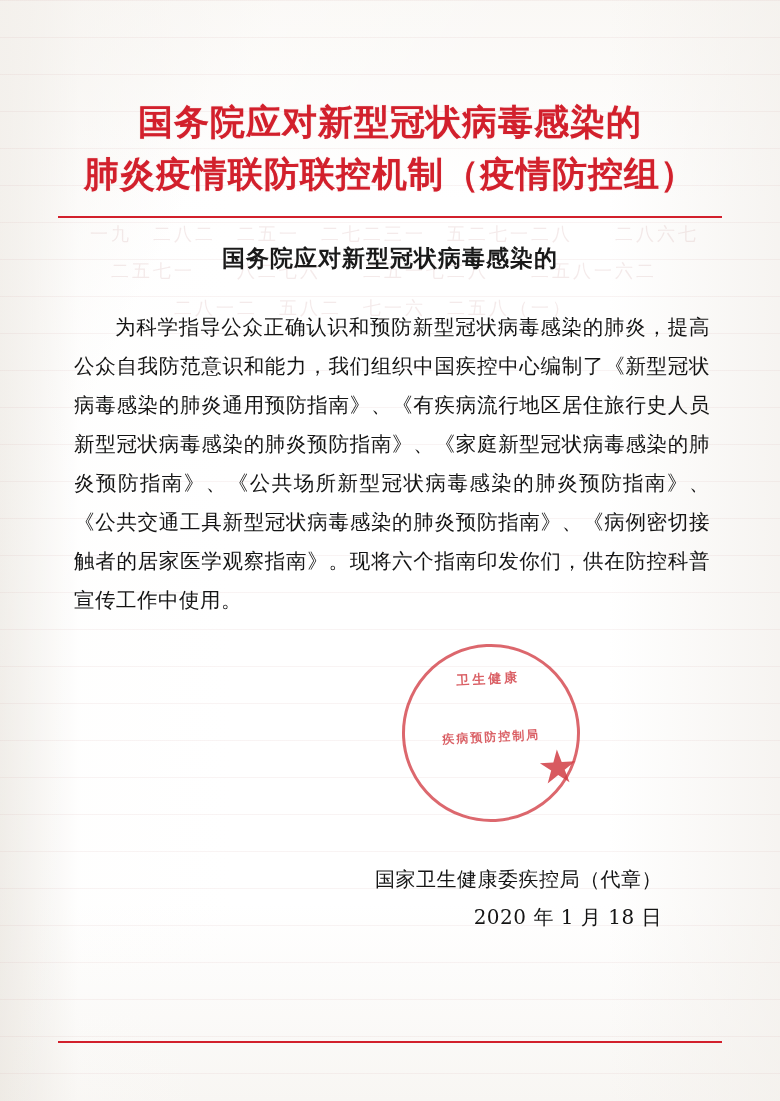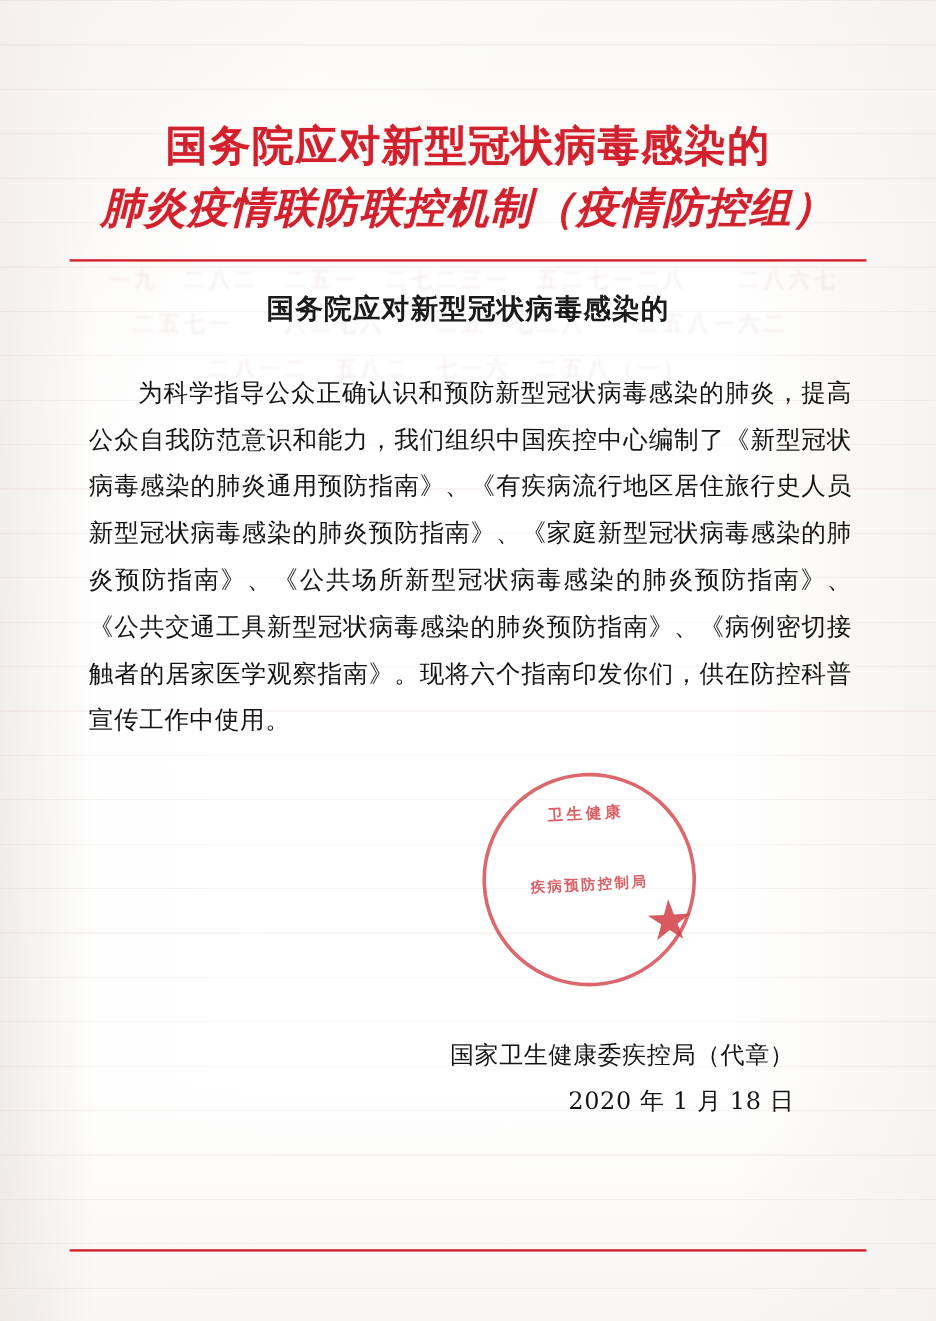--- a/index.html
+++ b/index.html
@@ -83,21 +83,21 @@
     text-align: center;
     color: #d2202c;
     font-family: "DejaVu Serif", "Liberation Serif", serif;
     font-weight: bold;
     font-size: 35px;
     line-height: 52px;
     letter-spacing: 1px;
     padding-top: 96px;
     text-shadow: 0 0 1px rgba(210,32,44,0.45);
   }
-  .masthead .line2 { display: block; font-style: italic; }
+  .masthead .line2 { display: block; }
 
   .sep-rule {
     position: absolute;
     left: 58px;
     right: 58px;
     height: 2px;
     background: #d2202c;
     z-index: 3;
   }
   .rule-top { top: 216px; }

